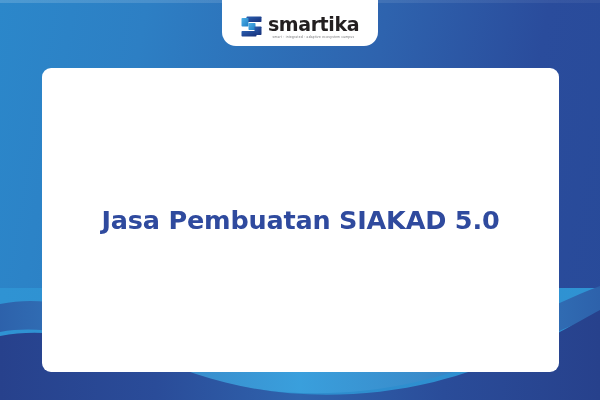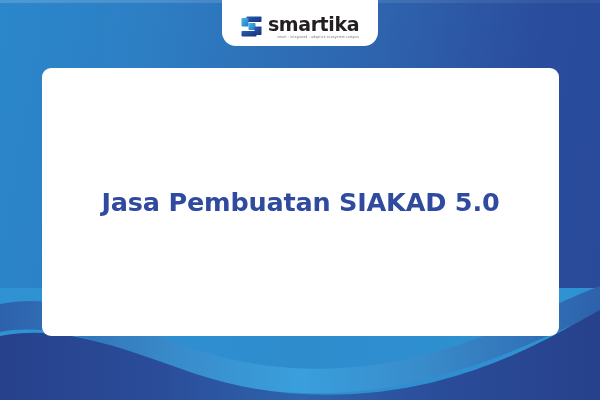--- a/index.html
+++ b/index.html
@@ -61,21 +61,21 @@
   }
   .logo-mark {
     width: 21px;
     height: 21px;
     flex: none;
     display: block;
   }
   .logo-text-block {
     display: flex;
     flex-direction: column;
-    align-items: flex-end;
+    align-items: center;
   }
   .logo-word {
     font-family: "DejaVu Sans", sans-serif;
     font-size: 19px;
     font-weight: 700;
     letter-spacing: -0.4px;
     color: #231f20;
     line-height: 1;
   }
   .logo-tagline {
@@ -87,21 +87,21 @@
     line-height: 1;
     white-space: nowrap;
   }
 
   
   .card {
     position: absolute;
     left: 42px;
     top: 68px;
     width: 517px;
-    height: 268px;
+    height: 304px;
     background: #ffffff;
     border-radius: 9px;
     display: flex;
     align-items: center;
     justify-content: center;
     box-sizing: border-box;
   }
   .headline {
     margin: 0;
     padding: 0 34px;

